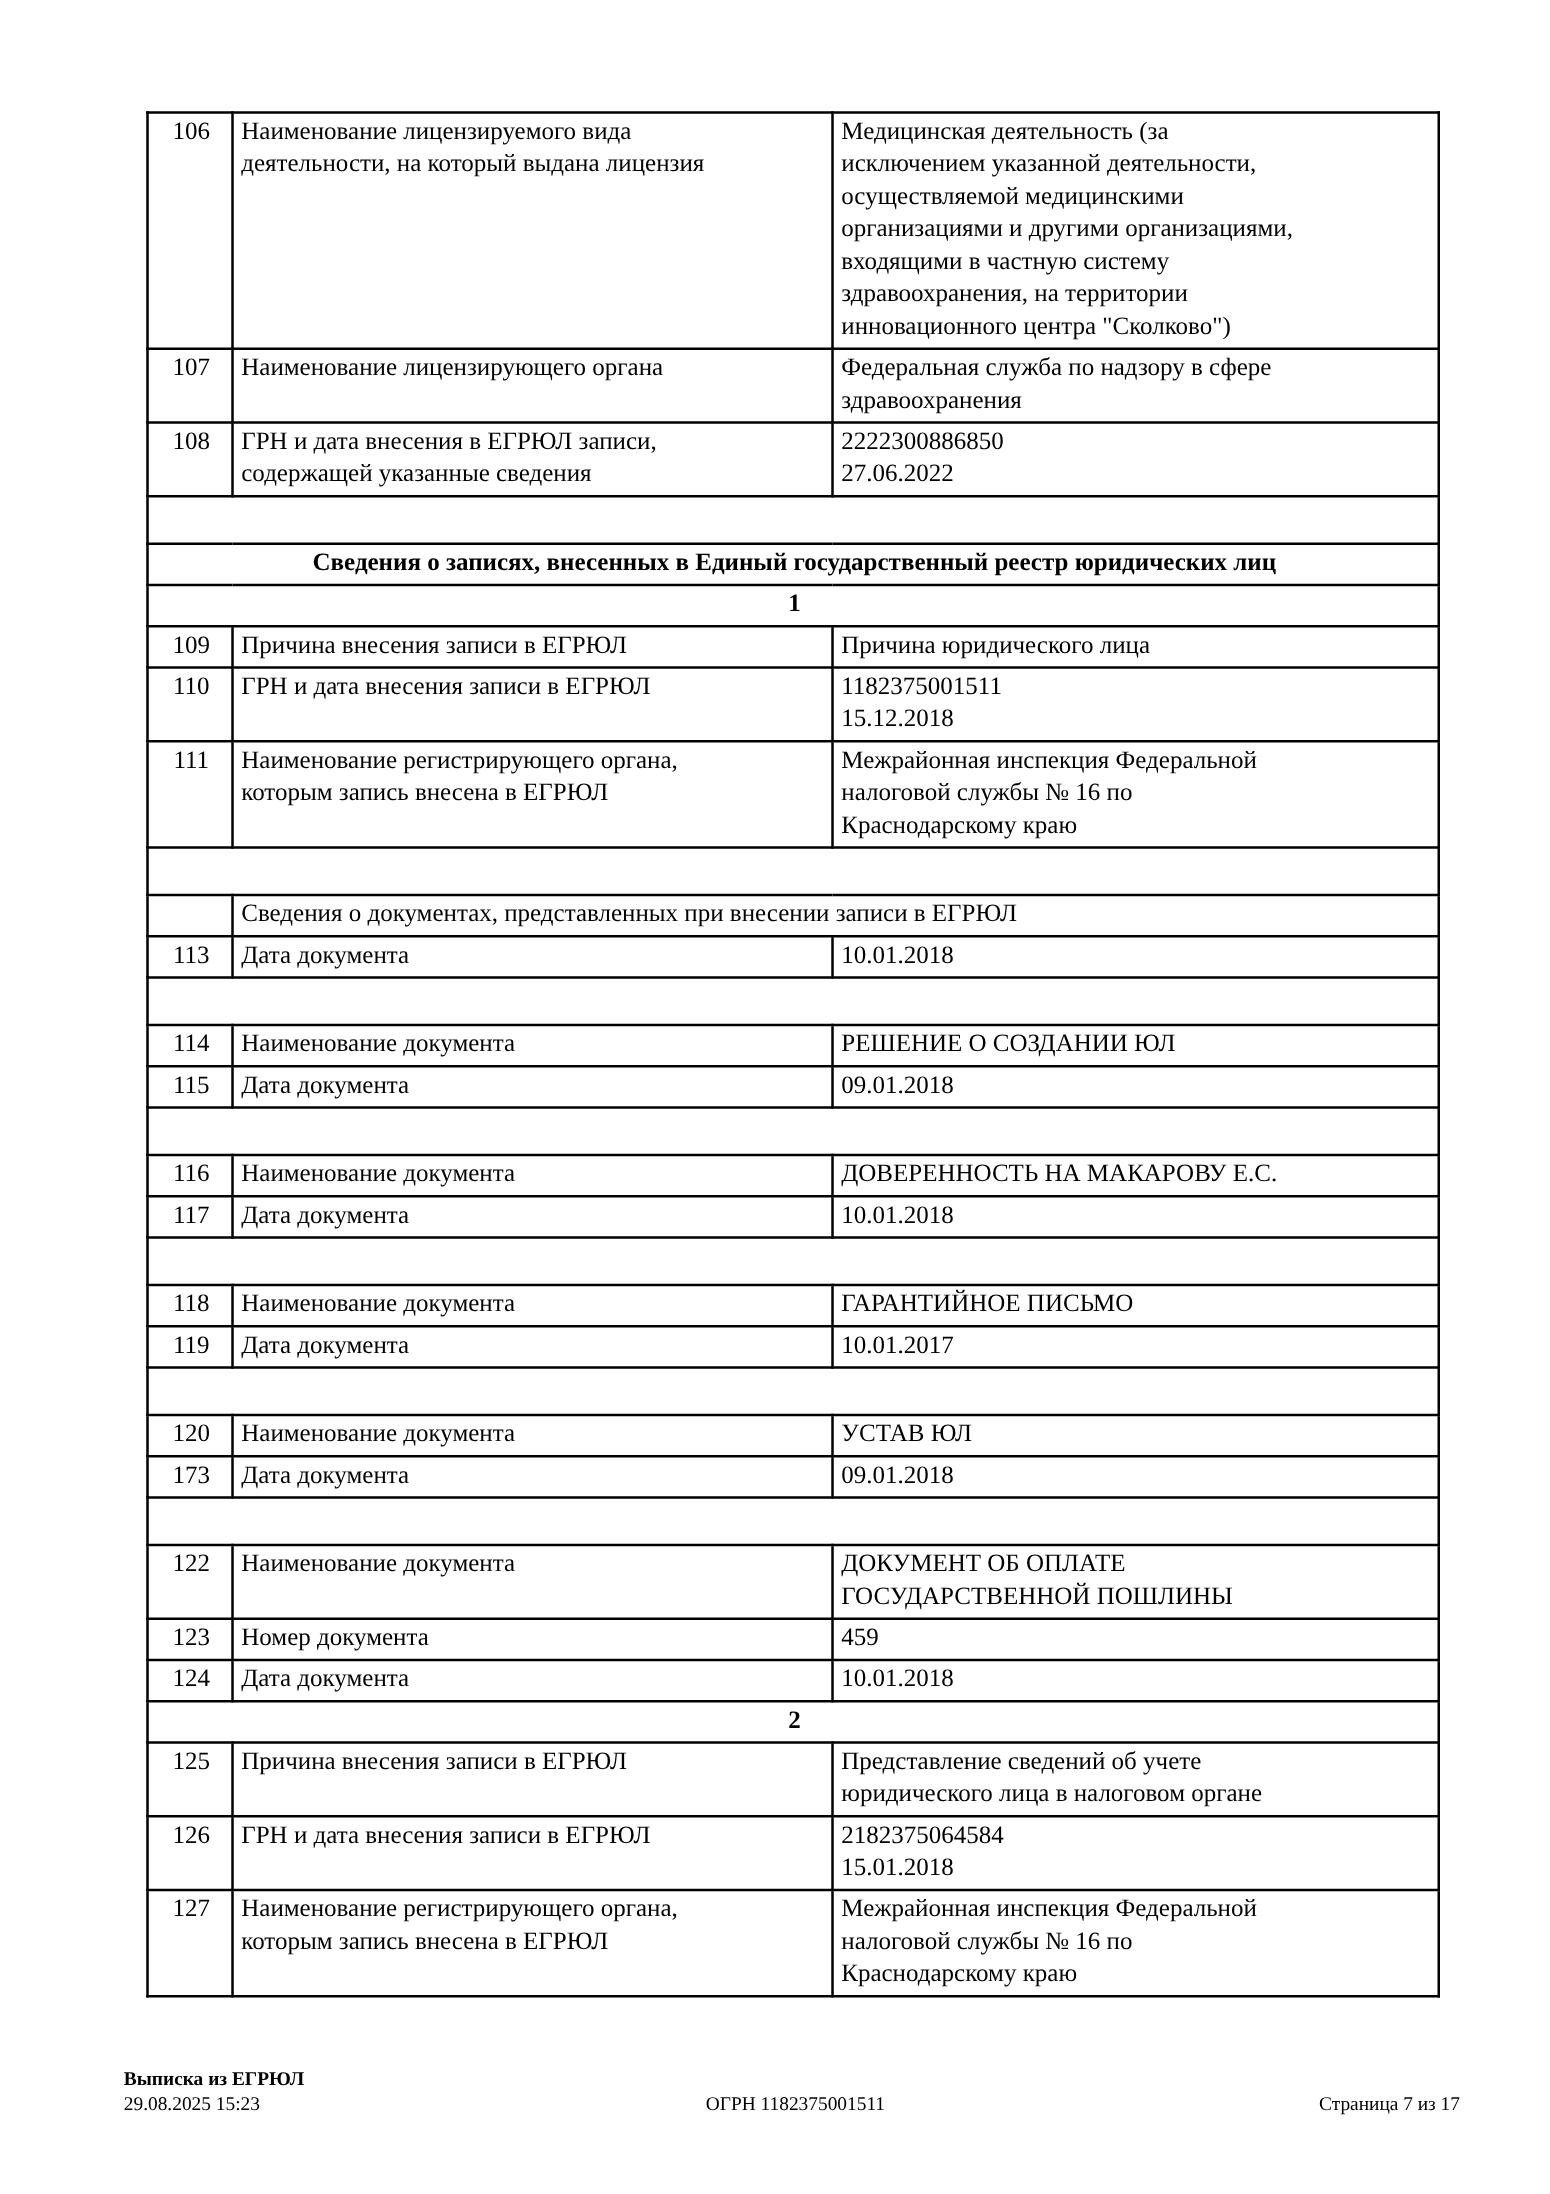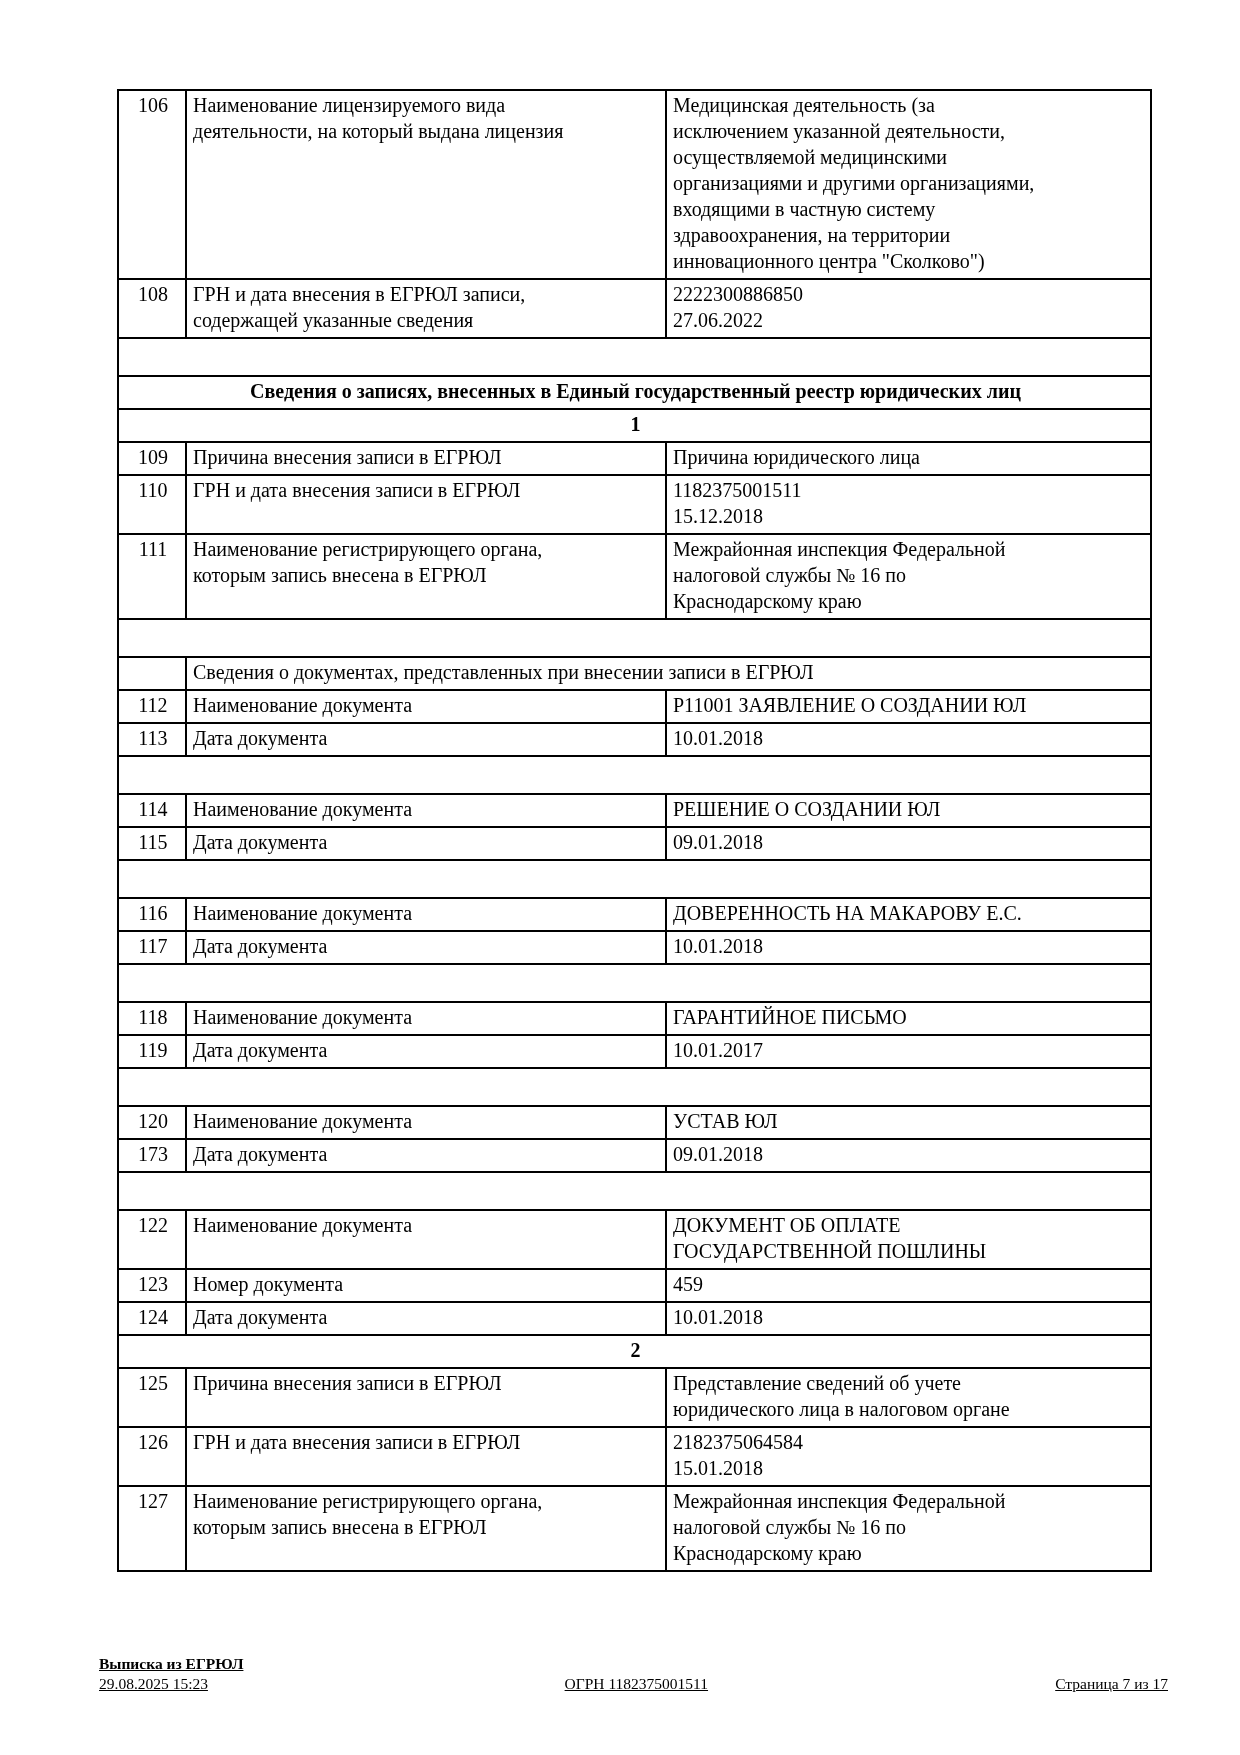--- a/index.html
+++ b/index.html
@@ -60,21 +60,20 @@
   .footer {
     position: absolute;
     left: 99px;
     right: 72px;
     top: 1654px;
     display: flex;
     justify-content: space-between;
     align-items: flex-end;
     font-size: 15.5px;
     line-height: 20px;
-    text-decoration: underline;
   }
   .footer .left-block { text-align: left; }
   .footer .left-block .l1 { font-weight: bold; }
   .footer .center-block { text-align: left; }
   .footer .right-block { text-align: right; margin-left: 26px; }
 </style>
 </head>
 <body>
 
 <div class="page">
@@ -93,20 +92,26 @@
 деятельности, на который выдана лицензия</td>
             <td class="value">Медицинская деятельность (за
 исключением указанной деятельности,
 осуществляемой медицинскими
 организациями и другими организациями,
 входящими в частную систему
 здравоохранения, на территории
 инновационного центра "Сколково")</td>
           </tr>
           <tr>
+            <td class="num">107</td>
+            <td class="label">Наименование лицензирующего органа</td>
+            <td class="value">Федеральная служба по надзору в сфере
+здравоохранения</td>
+          </tr>
+          <tr>
             <td class="num">108</td>
             <td class="label">ГРН и дата внесения в ЕГРЮЛ записи,
 содержащей указанные сведения</td>
             <td class="value">2222300886850
 27.06.2022</td>
           </tr>
           <tr>
             <td class="gap" colspan="3"></td>
           </tr>
           <tr>
@@ -133,25 +138,20 @@
             <td class="value">Межрайонная инспекция Федеральной
 налоговой службы № 16 по
 Краснодарскому краю</td>
           </tr>
           <tr>
             <td class="gap" colspan="3"></td>
           </tr>
           <tr>
             <td class="num"></td>
             <td class="subsection" colspan="2">Сведения о документах, представленных при внесении записи в ЕГРЮЛ</td>
-          </tr>
-          <tr>
-            <td class="num">112</td>
-            <td class="label">Наименование документа</td>
-            <td class="value">Р11001 ЗАЯВЛЕНИЕ О СОЗДАНИИ ЮЛ</td>
           </tr>
           <tr>
             <td class="num">113</td>
             <td class="label">Дата документа</td>
             <td class="value">10.01.2018</td>
           </tr>
           <tr>
             <td class="gap" colspan="3"></td>
           </tr>
           <tr>

